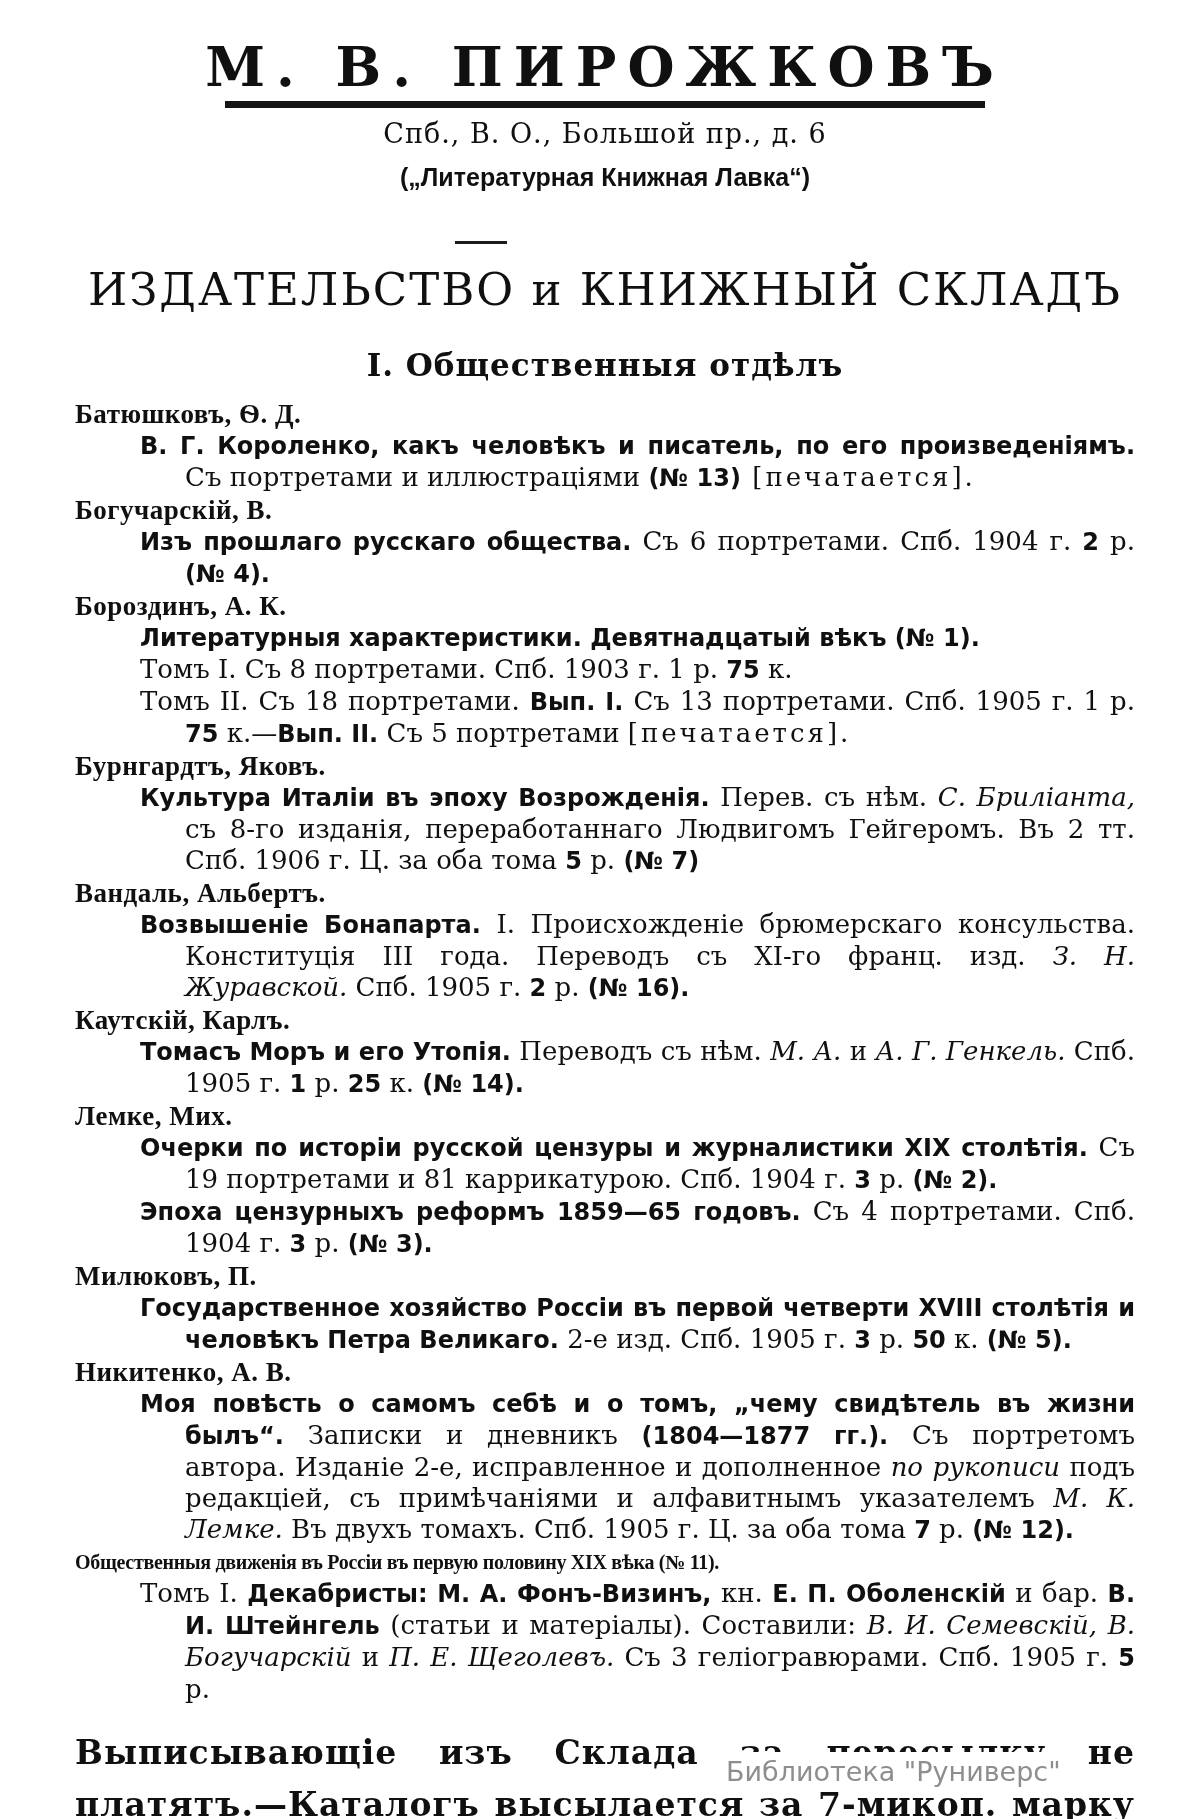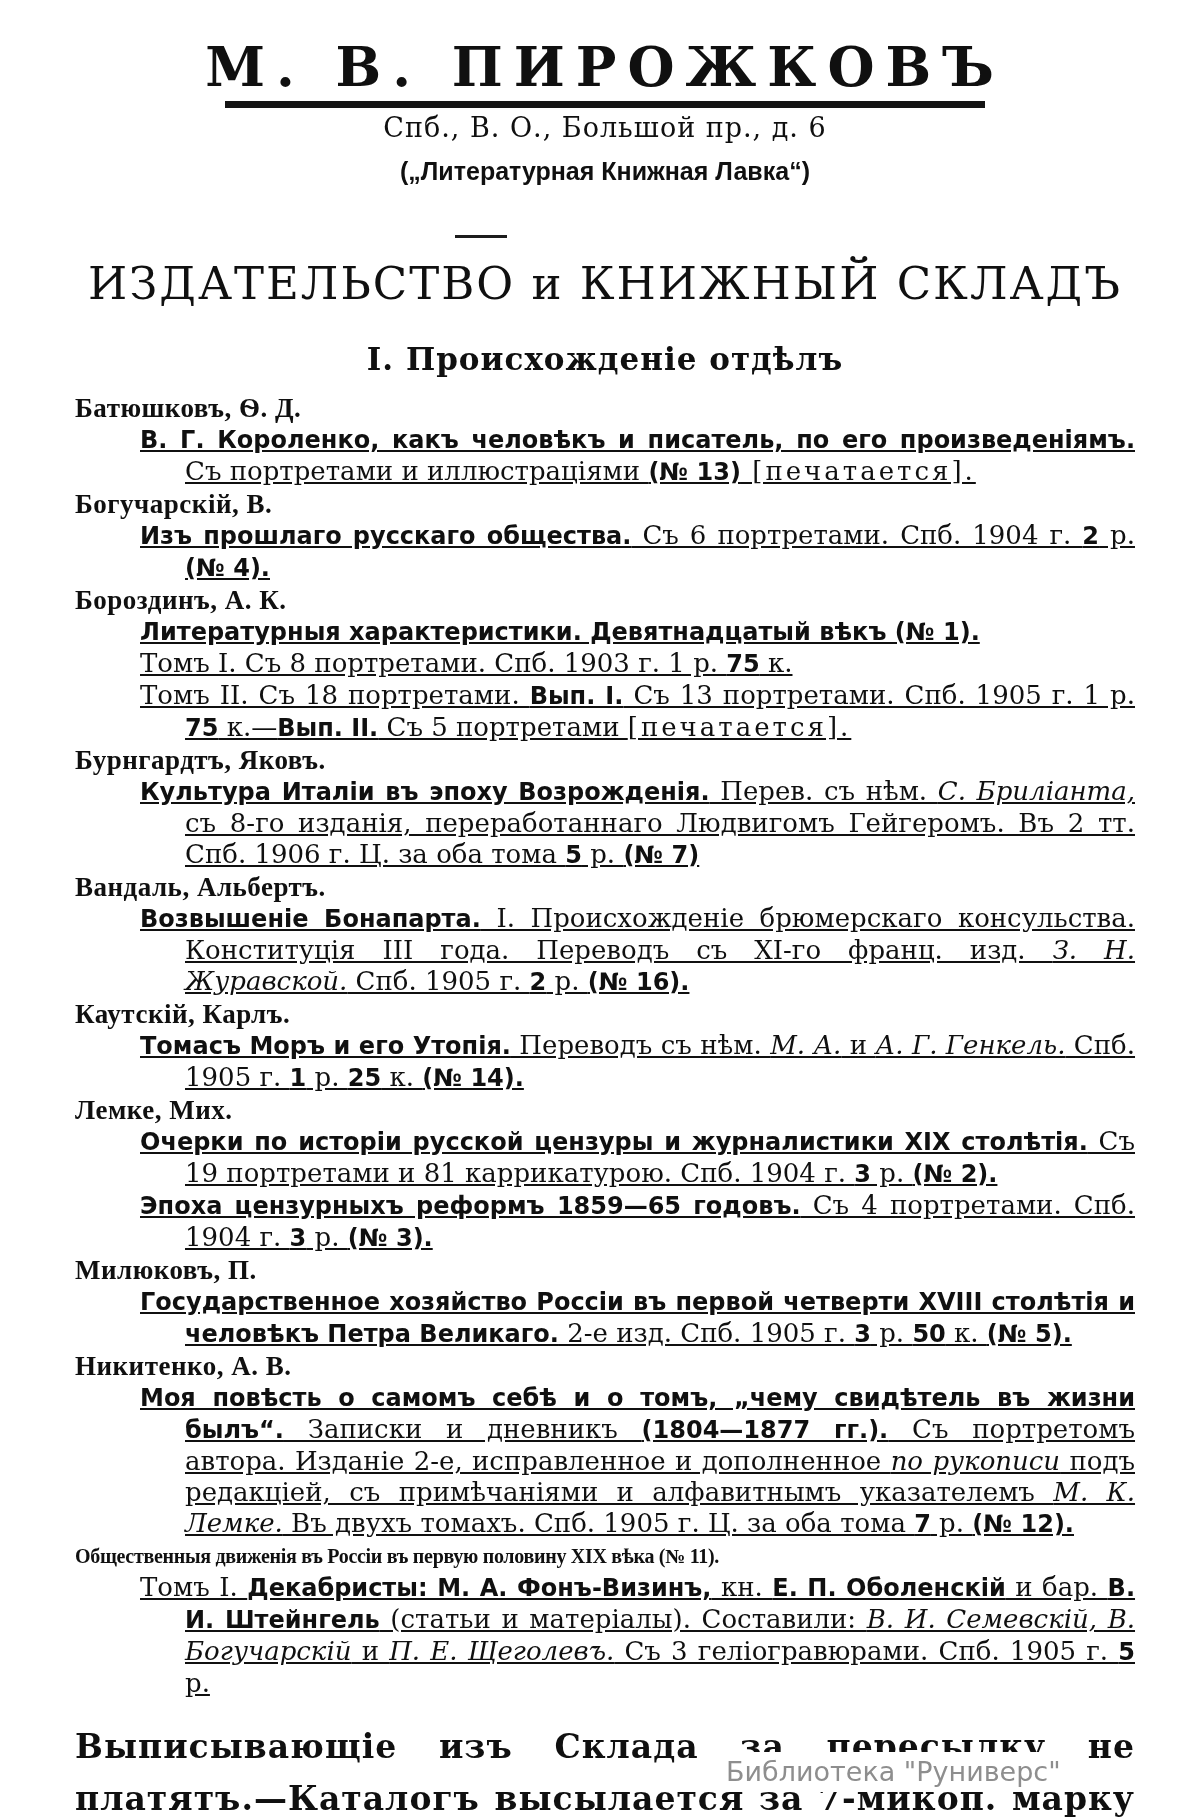--- a/index.html
+++ b/index.html
@@ -26,21 +26,21 @@
     line-height: 62px;
     letter-spacing: 11px;
     white-space: nowrap;
   }
   .publisher-rule {
     width: 760px; height: 7px;
     background: #141414;
     margin: 3px auto 0 auto;
   }
   .address {
-    margin-top: 4px;
+    margin-top: 10px;
     text-align: center;
     font-size: 27px;
     line-height: 32px;
     letter-spacing: 1px;
   }
   .shop {
     margin-top: 12px;
     text-align: center;
     font-family: Liberation Sans, sans-serif;
     font-weight: bold;
@@ -82,21 +82,20 @@
     white-space: nowrap;
   }
   .entry:last-child .entry-author {
     font-size: 20px;
     letter-spacing: -0.3px;
   }
   .entry-para {
     margin: 0 0 0 110px;
     text-indent: -45px;
     text-align: justify;
-    text-decoration: underline;
   }
   .seg-b {
     font-family: "DejaVu Sans", sans-serif;
     font-weight: bold;
     font-size: 24px;
   }
   .seg-r { }
   .seg-i { font-style: italic; }
   .seg-sp { letter-spacing: 3px; }
   .footer-note {
@@ -126,21 +125,21 @@
 
   <div class="publisher">М. В. ПИРОЖКОВЪ</div>
   <div class="publisher-rule"></div>
 
   <div class="address">Спб., В. О., Большой пр., д. 6</div>
   <div class="shop">(„Литературная Книжная Лавка“)</div>
 
   <div class="small-rule"></div>
 
   <div class="subtitle">ИЗДАТЕЛЬСТВО и КНИЖНЫЙ СКЛАДЪ</div>
-  <div class="section-title">I. Происхожденіе отдѣлъ</div>
+  <div class="section-title">I. Общественныя отдѣлъ</div>
 
   <div class="entries">
       <div class="entry">
         <div class="entry-author">Батюшковъ, Ѳ. Д.</div>
         <p class="entry-para"><span class="seg-b">В. Г. Короленко, какъ человѣкъ и писатель, по его произведеніямъ.</span><span class="seg-r"> Съ портретами и иллюстраціями </span><span class="seg-b">(№ 13)</span><span class="seg-sp"> [печатается].</span></p>
       </div>
       <div class="entry">
         <div class="entry-author">Богучарскій, В.</div>
         <p class="entry-para"><span class="seg-b">Изъ прошлаго русскаго общества.</span><span class="seg-r"> Съ 6 портретами. Спб. 1904 г. </span><span class="seg-b">2</span><span class="seg-r"> р. </span><span class="seg-b">(№ 4).</span></p>
       </div>

